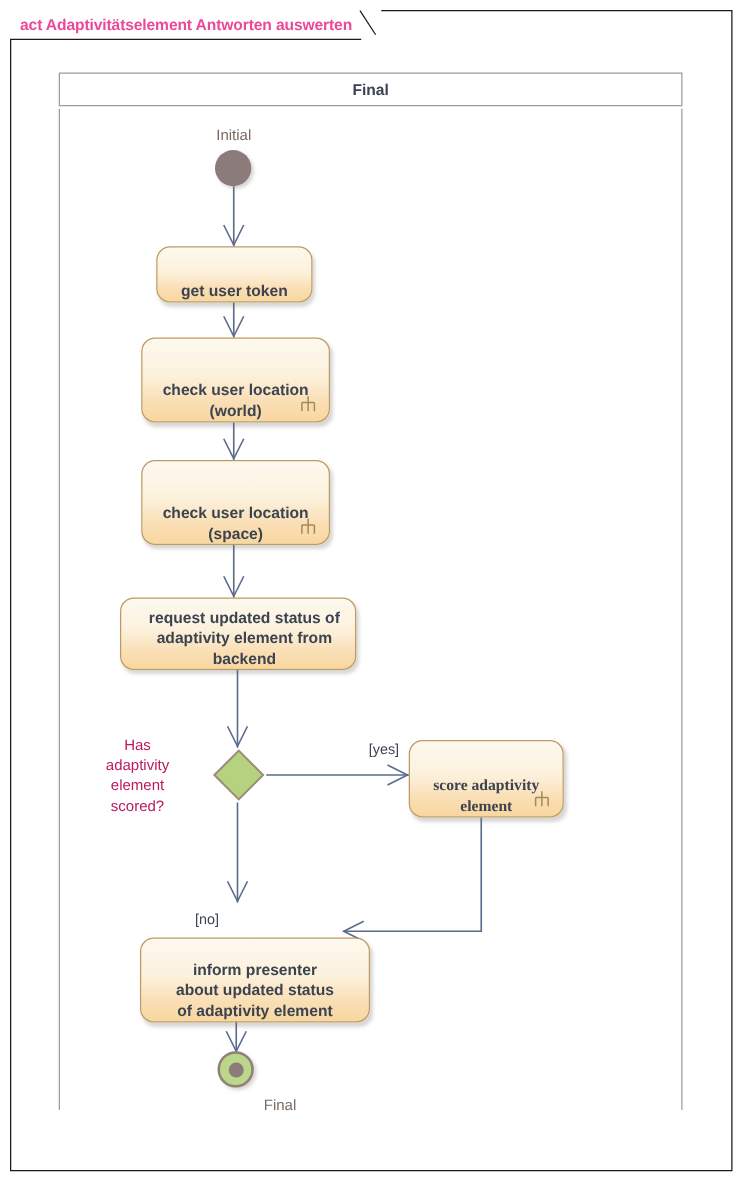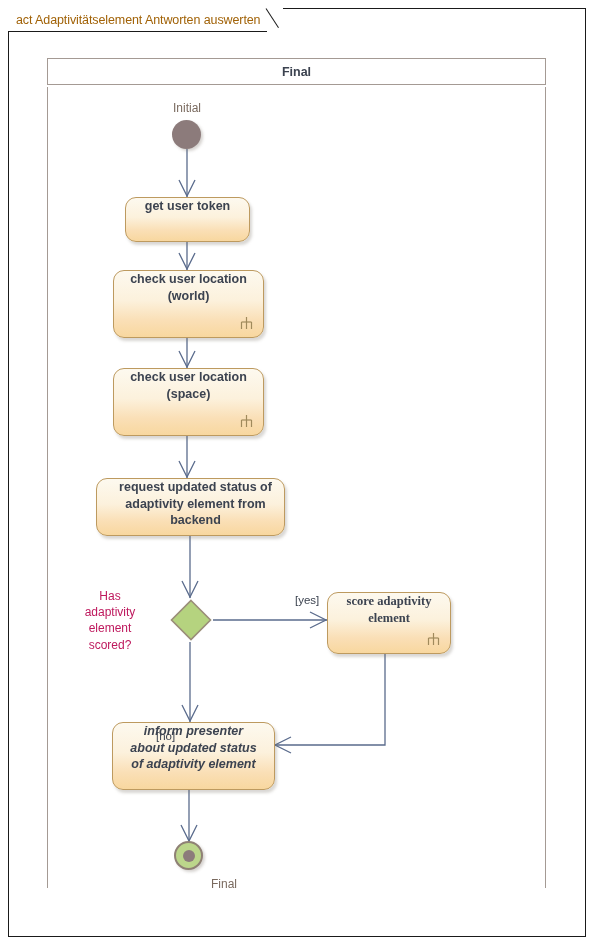--- a/index.html
+++ b/index.html
@@ -46,22 +46,22 @@
     border-top: none;
     border-left: none;
     border-bottom: 1px solid #1a1a1a;
     display: flex;
     align-items: center;
     padding: 0 7px 0 8px;
     background: #fff;
   }
   #frame-tab .tab-label {
     font-size: 12.5px;
-    font-weight: normal;
-    color: #a16207;
+    font-weight: bold;
+    color: #ec4899;
     white-space: nowrap;
     letter-spacing: -0.1px;
   }
   #frame-tab .tab-corner {
     width: 16px;
     height: 24px;
     position: relative;
   }
   #frame-tab .tab-corner::before {
     
@@ -126,21 +126,21 @@
   
   .action-node {
     position: absolute;
     box-sizing: border-box;
     border: 1px solid #bd9a5f;
     border-radius: 11px;
     background: linear-gradient(to bottom, #fdf8ec 0%, #fcf0d9 42%, #fade b4 70%, #f9d9a6 100%);
     background: linear-gradient(to bottom, #fdf9ef 0%, #fcf1dc 45%, #fadfb6 75%, #f8d79f 100%);
     box-shadow: 2px 3px 3px rgba(120,110,100,0.28);
     display: flex;
-    align-items: flex-start;
+    align-items: flex-end;
     justify-content: center;
     text-align: center;
   }
   .action-label {
     font-size: 12.5px;
     font-weight: bold;
     color: #3c4350;
     line-height: 1.32;
     padding: 0 8px;
     white-space: pre-line;
@@ -338,21 +338,21 @@
   <svg class="rake-icon" viewBox="0 0 17 17">
     <g stroke="#a08a5c" stroke-width="1.2" fill="none">
       <line x1="8.5" y1="2" x2="8.5" y2="14"></line>
       <line x1="3.5" y1="7" x2="13.5" y2="7"></line>
       <line x1="3.5" y1="7" x2="3.5" y2="14"></line>
       <line x1="13.5" y1="7" x2="13.5" y2="14"></line>
     </g>
   </svg>
 </div>
 
-<div class="action-node" style="left:112px; top:722px; width:163px; height:68px;font-style:italic;">
+<div class="action-node" style="left:112px; top:750px; width:184px; height:68px;">
   <span class="action-label">inform presenter
 about updated status
 of adaptivity element</span>
 </div>
 
 <div id="decision-label">Has
 adaptivity
 element
 scored?</div>
 <svg id="decision-node" viewBox="0 0 44 44">

